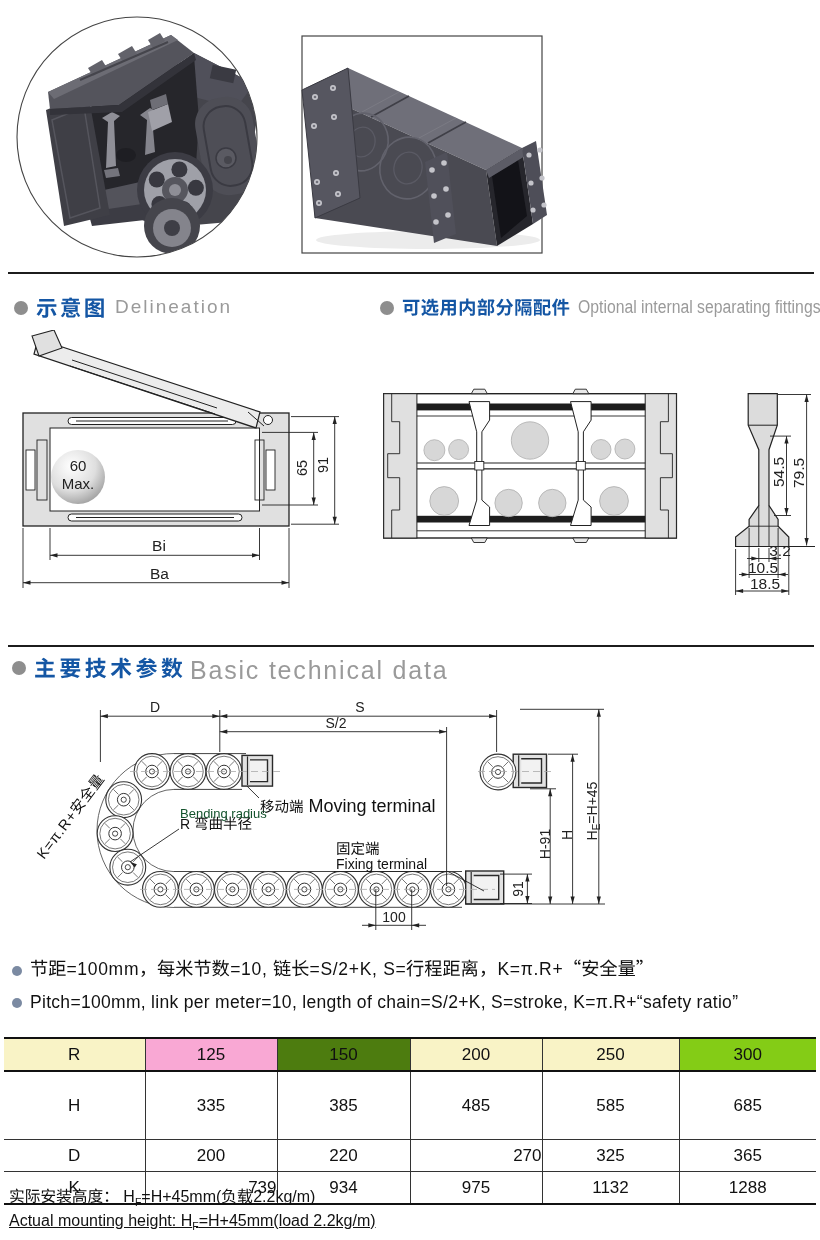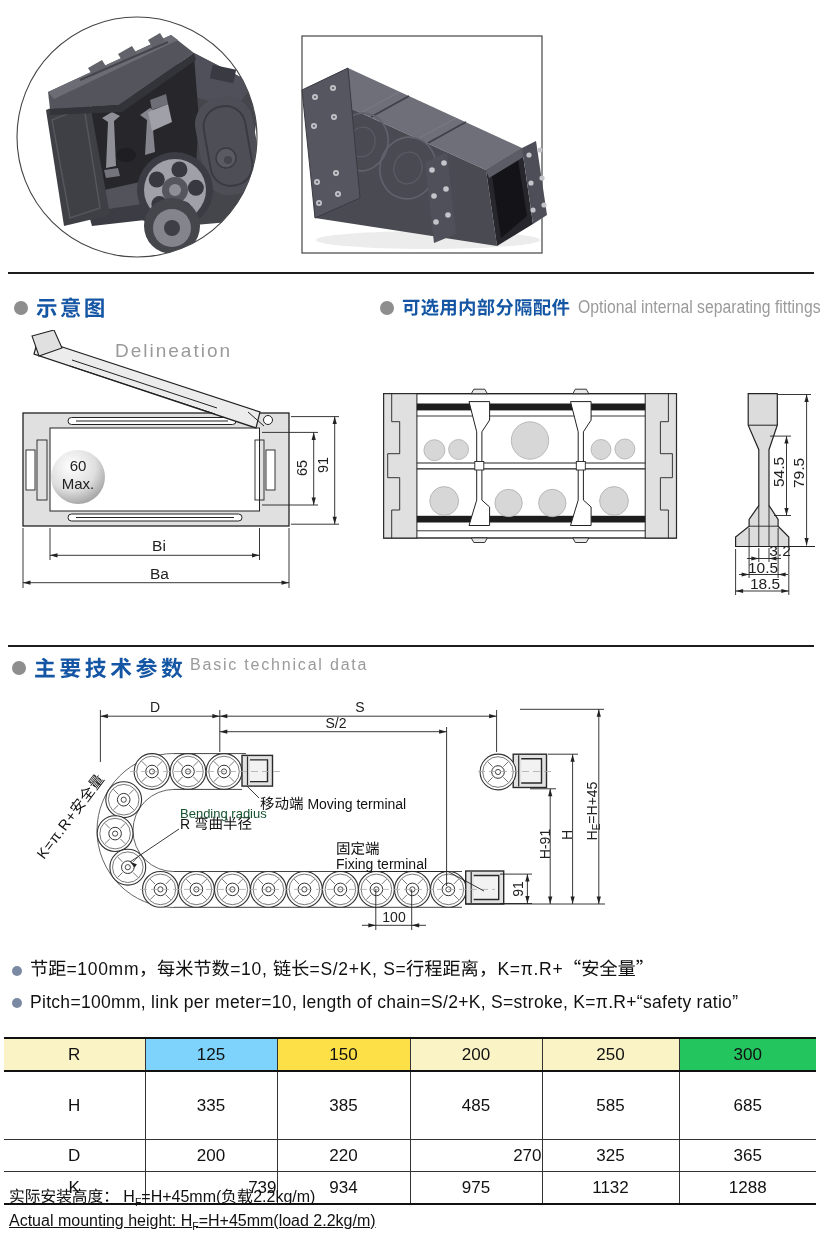--- a/index.html
+++ b/index.html
@@ -105,21 +105,21 @@
       <circle cx="544" cy="205" r="2.6" fill="#c4c4ca"></circle>
     </svg></div>
 <div class="abs" style="left:8px;top:272px;width:806px;height:2px;background:#1c1c1c;"></div>
 <div class="abs" style="left:8px;top:645px;width:806px;height:2px;background:#1c1c1c;"></div>
 <div class="abs" style="left:14px;top:301px;width:14px;height:14px;border-radius:50%;background:#8e8e8e;"></div>
 <div class="abs" style="left:36px;top:297px;"><svg style="vertical-align:-2.6px;" width="69.3" height="21.5" viewBox="0 -880 3223 1000" fill="#1456a4">
       <path transform="translate(0,0) scale(1,-1)" d="M197 352C161 248 95 141 22 75C53 59 108 24 133 3C204 78 279 199 324 319ZM671 309C736 211 804 82 826 0L951 54C923 140 850 263 784 355ZM145 785V666H854V785ZM54 544V425H438V54C438 40 431 35 413 35C394 34 322 35 265 38C283 2 302 -53 308 -90C395 -90 461 -88 508 -69C555 -50 569 -16 569 51V425H948V544Z"></path>
       <path transform="translate(1112,0) scale(1,-1)" d="M286 151V45C286 -50 316 -79 443 -79C469 -79 578 -79 606 -79C699 -79 731 -51 744 62C713 68 666 83 642 99C637 28 631 17 594 17C566 17 477 17 457 17C411 17 402 20 402 47V151ZM728 132C775 76 825 -1 843 -51L947 -4C925 48 872 121 824 174ZM163 165C137 105 90 37 39 -6L138 -65C191 -16 232 57 263 121ZM294 313H709V270H294ZM294 426H709V384H294ZM180 501V195H436L394 155C450 129 519 86 552 56L625 130C600 150 560 175 519 195H828V501ZM370 701H630C624 680 613 654 603 631H398C392 652 381 679 370 701ZM424 840 441 794H115V701H331L257 686C264 670 272 650 277 631H67V538H936V631H725L757 686L675 701H883V794H571C563 817 552 842 541 862Z"></path>
       <path transform="translate(2223,0) scale(1,-1)" d="M72 811V-90H187V-54H809V-90H930V811ZM266 139C400 124 565 86 665 51H187V349C204 325 222 291 230 268C285 281 340 298 395 319L358 267C442 250 548 214 607 186L656 260C599 285 505 314 425 331C452 343 480 355 506 369C583 330 669 300 756 281C767 303 789 334 809 356V51H678L729 132C626 166 457 203 320 217ZM404 704C356 631 272 559 191 514C214 497 252 462 270 442C290 455 310 470 331 487C353 467 377 448 402 430C334 403 259 381 187 367V704ZM415 704H809V372C740 385 670 404 607 428C675 475 733 530 774 592L707 632L690 627H470C482 642 494 658 504 673ZM502 476C466 495 434 516 407 539H600C572 516 538 495 502 476Z"></path>
     </svg></div>
-<div class="abs" style="left:115px;top:296px;font-size:19px;letter-spacing:2px;color:#9a9a9a;margin-top:44px;">Delineation</div>
+<div class="abs" style="left:115px;top:296px;font-size:19px;letter-spacing:2px;color:#9a9a9a;">Delineation</div>
 <div class="abs" style="left:380px;top:301px;width:14px;height:14px;border-radius:50%;background:#8e8e8e;"></div>
 <div class="abs" style="left:402px;top:298px;"><svg style="vertical-align:-2.2px;" width="167.9" height="18.3" viewBox="0 -880 9175 1000" fill="#1456a4">
       <path transform="translate(0,0) scale(1,-1)" d="M48 783V661H712V64C712 43 704 36 681 36C657 36 569 35 497 39C516 6 541 -53 548 -88C651 -88 724 -86 773 -66C821 -46 838 -10 838 62V661H954V783ZM257 435H449V274H257ZM141 549V84H257V160H567V549Z"></path>
       <path transform="translate(1022,0) scale(1,-1)" d="M44 754C99 705 166 635 194 587L293 662C261 710 192 776 135 821ZM422 819C399 732 356 644 302 589C329 575 378 544 400 525C423 552 445 586 466 623H590V507H317V403H481C467 305 431 227 296 178C323 155 355 109 368 79C536 149 583 262 603 403H667V227C667 121 687 86 783 86C801 86 840 86 859 86C932 86 962 120 974 254C941 262 891 281 869 300C866 209 862 196 846 196C838 196 810 196 804 196C787 196 786 199 786 228V403H959V507H709V623H918V724H709V844H590V724H512C521 747 529 770 535 794ZM272 464H46V353H157V96C116 74 73 41 32 5L112 -100C165 -37 221 21 258 21C280 21 311 -8 352 -33C419 -71 499 -83 617 -83C715 -83 866 -78 940 -73C941 -41 960 19 972 51C875 37 720 28 620 28C516 28 430 34 367 72C323 98 299 122 272 128Z"></path>
       <path transform="translate(2044,0) scale(1,-1)" d="M142 783V424C142 283 133 104 23 -17C50 -32 99 -73 118 -95C190 -17 227 93 244 203H450V-77H571V203H782V53C782 35 775 29 757 29C738 29 672 28 615 31C631 0 650 -52 654 -84C745 -85 806 -82 847 -63C888 -45 902 -12 902 52V783ZM260 668H450V552H260ZM782 668V552H571V668ZM260 440H450V316H257C259 354 260 390 260 423ZM782 440V316H571V440Z"></path>
       <path transform="translate(3066,0) scale(1,-1)" d="M89 683V-92H209V192C238 169 276 127 293 103C402 168 469 249 508 335C581 261 657 180 697 124L796 202C742 272 633 375 548 452C556 491 560 529 562 566H796V49C796 32 789 27 771 26C751 26 684 25 625 28C642 -3 660 -57 665 -91C754 -91 817 -89 859 -70C901 -51 915 -17 915 47V683H563V850H439V683ZM209 196V566H438C433 443 399 294 209 196Z"></path>
       <path transform="translate(4087,0) scale(1,-1)" d="M609 802V-84H715V694H826C804 617 772 515 744 442C820 362 841 290 841 235C841 201 835 176 818 166C808 160 795 157 782 156C766 156 747 156 725 159C743 127 752 78 754 47C781 46 809 47 831 50C857 53 880 60 898 74C935 100 951 149 951 221C951 286 936 366 855 456C893 543 935 658 969 755L885 807L868 802ZM225 632H397C384 582 362 518 340 470H216L280 488C271 528 250 586 225 632ZM225 827C236 801 248 768 257 739H67V632H202L119 611C141 568 162 511 171 470H42V362H574V470H454C474 513 495 565 516 614L435 632H551V739H382C371 774 352 821 334 858ZM88 290V-88H200V-43H416V-83H535V290ZM200 61V183H416V61Z"></path>
       <path transform="translate(5109,0) scale(1,-1)" d="M688 839 576 795C629 688 702 575 779 482H248C323 573 390 684 437 800L307 837C251 686 149 545 32 461C61 440 112 391 134 366C155 383 175 402 195 423V364H356C335 219 281 87 57 14C85 -12 119 -61 133 -92C391 3 457 174 483 364H692C684 160 674 73 653 51C642 41 631 38 613 38C588 38 536 38 481 43C502 9 518 -42 520 -78C579 -80 637 -80 672 -75C710 -71 738 -60 763 -28C798 14 810 132 820 430V433C839 412 858 393 876 375C898 407 943 454 973 477C869 563 749 711 688 839Z"></path>
       <path transform="translate(6131,0) scale(1,-1)" d="M532 595H800V537H532ZM432 675V456H907V675ZM389 812V711H956V812ZM65 810V-87H168V703H247C231 638 210 556 190 495C248 424 260 359 260 312C260 283 255 260 243 251C235 246 226 244 215 244C204 242 189 243 172 245C188 215 198 170 198 141C222 141 245 141 263 144C285 147 304 154 320 166C352 190 365 233 365 298C365 357 353 428 292 508C321 585 353 686 379 770L301 814L284 810ZM736 322C723 282 699 227 677 186H609L668 212C655 241 626 289 604 324L532 295C552 262 576 216 590 186H526V108H619V-66H717V108H810V186H759L818 290ZM395 421V-90H497V333H836V19C836 9 833 7 824 7C815 6 788 6 762 7C774 -20 786 -61 788 -90C840 -90 877 -88 905 -73C934 -56 940 -28 940 17V421Z"></path>
       <path transform="translate(7153,0) scale(1,-1)" d="M537 804V688H820V500H540V83C540 -42 576 -76 687 -76C710 -76 803 -76 827 -76C931 -76 963 -25 975 145C943 152 893 173 867 193C861 60 855 36 817 36C796 36 722 36 704 36C665 36 659 41 659 83V386H820V323H936V804ZM152 141H386V72H152ZM152 224V302C164 295 186 277 195 266C241 317 252 391 252 448V528H286V365C286 306 299 292 342 292C351 292 368 292 377 292H386V224ZM42 813V708H177V627H61V-84H152V-21H386V-70H481V627H375V708H500V813ZM255 627V708H295V627ZM152 304V528H196V449C196 403 192 348 152 304ZM342 528H386V350L380 354C379 352 376 351 367 351C363 351 353 351 350 351C342 351 342 352 342 366Z"></path>
@@ -128,21 +128,21 @@
 <div class="abs" style="left:578px;top:297px;font-size:18px;color:#9a9a9a;"><span style="display:inline-block;transform:scaleX(0.875);transform-origin:0 0;white-space:nowrap;">Optional internal separating fittings</span></div>
 <div class="abs" style="left:12px;top:661px;width:14px;height:14px;border-radius:50%;background:#8e8e8e;"></div>
 <div class="abs" style="left:34px;top:657px;"><svg style="vertical-align:-2.6px;" width="148.8" height="21.8" viewBox="0 -880 6826 1000" fill="#1456a4">
       <path transform="translate(0,0) scale(1,-1)" d="M345 782C394 748 452 701 494 661H95V543H434V369H148V253H434V60H52V-58H952V60H566V253H855V369H566V543H902V661H585L638 699C595 746 509 810 444 851Z"></path>
       <path transform="translate(1165,0) scale(1,-1)" d="M633 212C609 175 579 145 542 120C484 134 425 148 365 162L402 212ZM106 654V372H360L329 315H44V212H261C231 171 201 133 173 102C246 87 318 70 387 53C299 29 190 17 60 12C78 -14 97 -56 105 -91C298 -75 447 -49 559 6C668 -26 764 -58 836 -87L932 7C862 31 773 58 674 85C711 120 741 162 766 212H956V315H468L492 360L441 372H903V654H664V710H935V814H60V710H324V654ZM437 710H550V654H437ZM219 559H324V466H219ZM437 559H550V466H437ZM664 559H784V466H664Z"></path>
       <path transform="translate(2330,0) scale(1,-1)" d="M601 850V707H386V596H601V476H403V368H456L425 359C463 267 510 187 569 119C498 74 417 42 328 21C351 -5 379 -56 392 -87C490 -58 579 -18 656 36C726 -20 809 -62 907 -90C924 -60 958 -11 984 13C894 35 816 69 751 114C836 199 900 309 938 449L861 480L841 476H720V596H945V707H720V850ZM542 368H787C757 299 713 240 660 190C610 241 571 301 542 368ZM156 850V659H40V548H156V370C108 359 64 349 27 342L58 227L156 252V44C156 29 151 24 137 24C124 24 82 24 42 25C57 -6 72 -54 76 -84C147 -84 195 -81 229 -63C263 -44 274 -15 274 43V283L381 312L366 422L274 399V548H373V659H274V850Z"></path>
       <path transform="translate(3495,0) scale(1,-1)" d="M606 767C661 722 736 658 771 616L865 699C827 739 748 799 694 840ZM437 848V604H61V485H403C320 336 175 193 22 117C51 91 92 42 113 11C236 82 349 192 437 321V-90H569V365C658 229 772 101 882 19C904 53 948 101 979 126C850 208 708 349 621 485H936V604H569V848Z"></path>
       <path transform="translate(4661,0) scale(1,-1)" d="M612 281C529 225 364 183 226 164C251 139 278 101 292 72C444 102 608 153 712 231ZM730 180C620 78 394 32 157 14C179 -14 203 -59 214 -92C475 -61 704 -4 842 129ZM171 574C198 583 231 587 362 593C352 571 342 550 330 530H47V424H254C192 355 114 300 23 262C50 240 95 192 113 168C172 198 226 234 276 278C293 260 308 240 319 225C419 247 545 289 631 340L533 394C485 367 402 342 324 324C354 355 381 388 405 424H601C674 316 783 222 897 168C915 198 951 242 978 265C889 299 803 357 739 424H958V530H467C478 552 488 575 497 599L755 609C777 589 796 570 810 553L912 621C855 684 741 769 654 825L559 765C587 746 617 724 647 701L367 694C421 727 474 764 522 803L414 862C344 793 245 732 213 715C183 698 160 687 136 683C148 652 165 597 171 574Z"></path>
       <path transform="translate(5826,0) scale(1,-1)" d="M424 838C408 800 380 745 358 710L434 676C460 707 492 753 525 798ZM374 238C356 203 332 172 305 145L223 185L253 238ZM80 147C126 129 175 105 223 80C166 45 99 19 26 3C46 -18 69 -60 80 -87C170 -62 251 -26 319 25C348 7 374 -11 395 -27L466 51C446 65 421 80 395 96C446 154 485 226 510 315L445 339L427 335H301L317 374L211 393C204 374 196 355 187 335H60V238H137C118 204 98 173 80 147ZM67 797C91 758 115 706 122 672H43V578H191C145 529 81 485 22 461C44 439 70 400 84 373C134 401 187 442 233 488V399H344V507C382 477 421 444 443 423L506 506C488 519 433 552 387 578H534V672H344V850H233V672H130L213 708C205 744 179 795 153 833ZM612 847C590 667 545 496 465 392C489 375 534 336 551 316C570 343 588 373 604 406C623 330 646 259 675 196C623 112 550 49 449 3C469 -20 501 -70 511 -94C605 -46 678 14 734 89C779 20 835 -38 904 -81C921 -51 956 -8 982 13C906 55 846 118 799 196C847 295 877 413 896 554H959V665H691C703 719 714 774 722 831ZM784 554C774 469 759 393 736 327C709 397 689 473 675 554Z"></path>
     </svg></div>
-<div class="abs" style="left:190px;top:656px;font-size:16px;letter-spacing:1.8px;color:#9a9a9a;">Basic technical data</div>
+<div class="abs" style="left:190px;top:656px;font-size:25px;letter-spacing:1.8px;color:#9a9a9a;">Basic technical data</div>
 <div class="abs" style="left:12px;top:330px;"><svg width="820" height="315" viewBox="0 330 820 315">
       <rect x="11" y="413" width="266" height="113" fill="#e0e0e0" stroke="#222" stroke-width="1.3"></rect>
       <rect x="38" y="428" width="209.5" height="83" fill="#fff" stroke="#222" stroke-width="1"></rect>
       <rect x="56" y="417.5" width="168" height="7" rx="3.5" fill="#fff" stroke="#222" stroke-width="1"></rect>
       <line x1="64.0" y1="421.0" x2="216.0" y2="421.0" stroke="#222" stroke-width="1"></line>
       <rect x="56" y="514" width="174" height="7" rx="3.5" fill="#fff" stroke="#222" stroke-width="1"></rect>
       <line x1="64.0" y1="517.5" x2="222.0" y2="517.5" stroke="#222" stroke-width="1"></line>
       <rect x="14" y="450" width="9" height="40" fill="#fff" stroke="#222" stroke-width="0.9"></rect>
       <rect x="25" y="440" width="10" height="60" fill="none" stroke="#222" stroke-width="0.9"></rect>
       <rect x="254" y="450" width="9" height="40" fill="#fff" stroke="#222" stroke-width="0.9"></rect>
@@ -459,21 +459,21 @@
       <line x1="362.0" y1="925.3" x2="426.0" y2="925.3" stroke="#222" stroke-width="0.9"></line>
       <polygon points="375.8,925.3 368.3,927.4 368.3,923.2" fill="#222"></polygon>
       <polygon points="411.7,925.3 419.2,923.2 419.2,927.4" fill="#222"></polygon>
       <text x="394" y="921.5" font-size="14" fill="#222" text-anchor="middle">100</text>
       <line x1="247.0" y1="786.1" x2="259.0" y2="798.0" stroke="#222" stroke-width="0.9"></line>
       <line x1="179.0" y1="829.0" x2="130.0" y2="862.0" stroke="#222" stroke-width="0.9"></line>
       <polygon points="130.0,862.0 136.9,864.3 134.7,867.6" fill="#222"></polygon>
       <line x1="334.0" y1="871.5" x2="448.0" y2="871.5" stroke="#222" stroke-width="0.9"></line>
       <line x1="448.0" y1="871.5" x2="484.0" y2="891.0" stroke="#222" stroke-width="0.9"></line>
     </svg></div>
-<div class="abs" style="left:260px;top:796px;white-space:nowrap;font-size:14px;color:#111;"><svg style="vertical-align:-1.7px;" width="43.5" height="14.5" viewBox="0 -880 3000 1000" fill="#111">
+<div class="abs" style="left:260px;top:796px;white-space:nowrap;font-size:18px;color:#111;"><svg style="vertical-align:-1.7px;" width="43.5" height="14.5" viewBox="0 -880 3000 1000" fill="#111">
       <path transform="translate(0,0) scale(1,-1)" d="M340 831C273 800 157 771 57 752C66 735 76 710 79 694C117 700 158 707 199 716V553H47V483H184C149 369 89 238 33 166C45 148 63 118 71 97C117 160 163 262 199 365V-81H269V380C298 335 333 277 347 247L391 307C373 332 294 432 269 460V483H392V553H269V733C312 744 353 757 387 771ZM511 589C544 569 581 541 608 516C539 478 461 450 383 432C396 417 414 392 422 374C622 427 816 534 902 723L854 747L841 744H653C676 771 697 798 715 825L638 840C593 766 504 681 380 620C396 610 419 585 431 569C492 602 544 640 589 680H798C766 631 721 589 669 553C640 578 600 607 566 626ZM559 194C598 169 642 133 673 103C582 41 473 0 361 -22C374 -38 392 -65 400 -84C647 -26 870 103 958 366L909 388L896 385H722C743 410 760 436 776 462L699 477C649 387 545 285 394 215C411 204 432 179 443 163C532 208 605 262 664 320H861C829 252 784 194 729 146C698 176 654 209 615 232Z"></path>
       <path transform="translate(1000,0) scale(1,-1)" d="M89 758V691H476V758ZM653 823C653 752 653 680 650 609H507V537H647C635 309 595 100 458 -25C478 -36 504 -61 517 -79C664 61 707 289 721 537H870C859 182 846 49 819 19C809 7 798 4 780 4C759 4 706 4 650 10C663 -12 671 -43 673 -64C726 -68 781 -68 812 -65C844 -62 864 -53 884 -27C919 17 931 159 945 571C945 582 945 609 945 609H724C726 680 727 752 727 823ZM89 44 90 45V43C113 57 149 68 427 131L446 64L512 86C493 156 448 275 410 365L348 348C368 301 388 246 406 194L168 144C207 234 245 346 270 451H494V520H54V451H193C167 334 125 216 111 183C94 145 81 118 65 113C74 95 85 59 89 44Z"></path>
       <path transform="translate(2000,0) scale(1,-1)" d="M50 652V582H387V652ZM82 524C104 411 122 264 126 165L186 176C182 275 163 420 140 534ZM150 810C175 764 204 701 216 661L283 684C270 724 241 784 214 830ZM407 320V-79H475V255H563V-70H623V255H715V-68H775V255H868V-10C868 -19 865 -22 856 -22C848 -23 823 -23 795 -22C803 -39 813 -64 816 -82C861 -82 888 -81 909 -70C930 -60 934 -43 934 -11V320H676L704 411H957V479H376V411H620C615 381 608 348 602 320ZM419 790V552H922V790H850V618H699V838H627V618H489V790ZM290 543C278 422 254 246 230 137C160 120 94 105 44 95L61 20C155 44 276 75 394 105L385 175L289 151C313 258 338 412 355 531Z"></path>
     </svg> Moving terminal</div>
 <div class="abs" style="left:180px;top:816px;white-space:nowrap;font-size:14px;color:#111;">R <svg style="vertical-align:-1.7px;" width="58.0" height="14.5" viewBox="0 -880 4000 1000" fill="#111">
       <path transform="translate(0,0) scale(1,-1)" d="M226 652C196 585 146 520 90 475C107 466 136 446 149 434C203 484 260 559 294 634ZM691 615C753 566 830 492 867 443L926 483C888 530 813 601 748 649ZM189 281C174 218 153 142 133 89L210 90H801C789 34 776 5 759 -7C748 -13 737 -14 713 -14C687 -14 611 -13 541 -7C554 -26 563 -54 565 -74C636 -78 703 -79 736 -77C773 -76 795 -72 817 -55C845 -32 864 16 881 114C885 125 887 147 887 147H228L250 225H813V415H187V358H742V282L225 281ZM432 834C447 809 464 779 477 753H70V687H348V439H421V687H576V438H650V687H930V753H562C548 783 524 822 504 852Z"></path>
       <path transform="translate(1000,0) scale(1,-1)" d="M581 830V640H412V830H338V640H98V-80H169V-16H833V-76H906V640H654V830ZM169 57V278H338V57ZM833 57H654V278H833ZM412 57V278H581V57ZM169 350V567H338V350ZM833 350H654V567H833ZM412 350V567H581V350Z"></path>
       <path transform="translate(2000,0) scale(1,-1)" d="M147 787C194 716 243 620 262 561L334 592C314 652 263 745 215 814ZM779 817C750 746 698 647 656 587L722 561C764 620 817 711 858 789ZM458 841V516H118V442H458V281H53V206H458V-78H536V206H948V281H536V442H890V516H536V841Z"></path>
       <path transform="translate(3000,0) scale(1,-1)" d="M257 838C214 767 127 684 49 632C62 617 81 588 89 570C177 630 270 723 328 810ZM384 787V718H768C666 586 479 476 312 421C328 406 347 378 357 360C454 395 555 445 646 508C742 466 856 406 915 366L957 428C900 464 797 514 707 553C781 612 844 681 887 759L833 790L819 787ZM384 332V262H604V18H322V-52H956V18H680V262H897V332ZM274 617C218 514 124 411 36 345C48 327 69 289 76 273C111 301 146 335 181 373V-80H257V464C288 505 317 548 341 591Z"></path>
     </svg></div>
@@ -524,25 +524,25 @@
       <col style="width:141px">
       <col style="width:132px">
       <col style="width:133px">
       <col style="width:132px">
       <col style="width:137px">
       <col style="width:137px">
     </colgroup>
     <tbody>
       <tr>
         <td style="background:#f9f3c6;border-top:2px solid #111;height:31px;text-align:center;padding:0;">R</td>
-        <td style="background:#7dd3fc;border-top:2px solid #111;border-left:1px solid #333;height:31px;text-align:center;padding:0;">125</td>
-        <td style="background:#fde047;border-top:2px solid #111;border-left:1px solid #333;height:31px;text-align:center;padding:0;">150</td>
+        <td style="background:#f9a8d4;border-top:2px solid #111;border-left:1px solid #333;height:31px;text-align:center;padding:0;">125</td>
+        <td style="background:#4d7c0f;border-top:2px solid #111;border-left:1px solid #333;height:31px;text-align:center;padding:0;">150</td>
         <td style="background:#f9f3c6;border-top:2px solid #111;border-left:1px solid #333;height:31px;text-align:center;padding:0;">200</td>
         <td style="background:#f9f3c6;border-top:2px solid #111;border-left:1px solid #333;height:31px;text-align:center;padding:0;">250</td>
-        <td style="background:#22c55e;border-top:2px solid #111;border-left:1px solid #333;height:31px;text-align:center;padding:0;">300</td>
+        <td style="background:#84cc16;border-top:2px solid #111;border-left:1px solid #333;height:31px;text-align:center;padding:0;">300</td>
       </tr>
       <tr>
         <td style="border-top:2px solid #111;height:31px;text-align:center;padding:0;">H</td>
         <td style="border-top:2px solid #111;border-left:1px solid #333;height:31px;text-align:center;padding:0;">335</td>
         <td style="border-top:2px solid #111;border-left:1px solid #333;height:31px;text-align:center;padding:14px;">385</td>
         <td style="border-top:2px solid #111;border-left:1px solid #333;height:31px;text-align:center;padding:18px;">485</td>
         <td style="border-top:2px solid #111;border-left:1px solid #333;height:31px;text-align:center;padding:0;">585</td>
         <td style="border-top:2px solid #111;border-left:1px solid #333;height:31px;text-align:center;padding:16px;">685</td>
       </tr>
       <tr>

